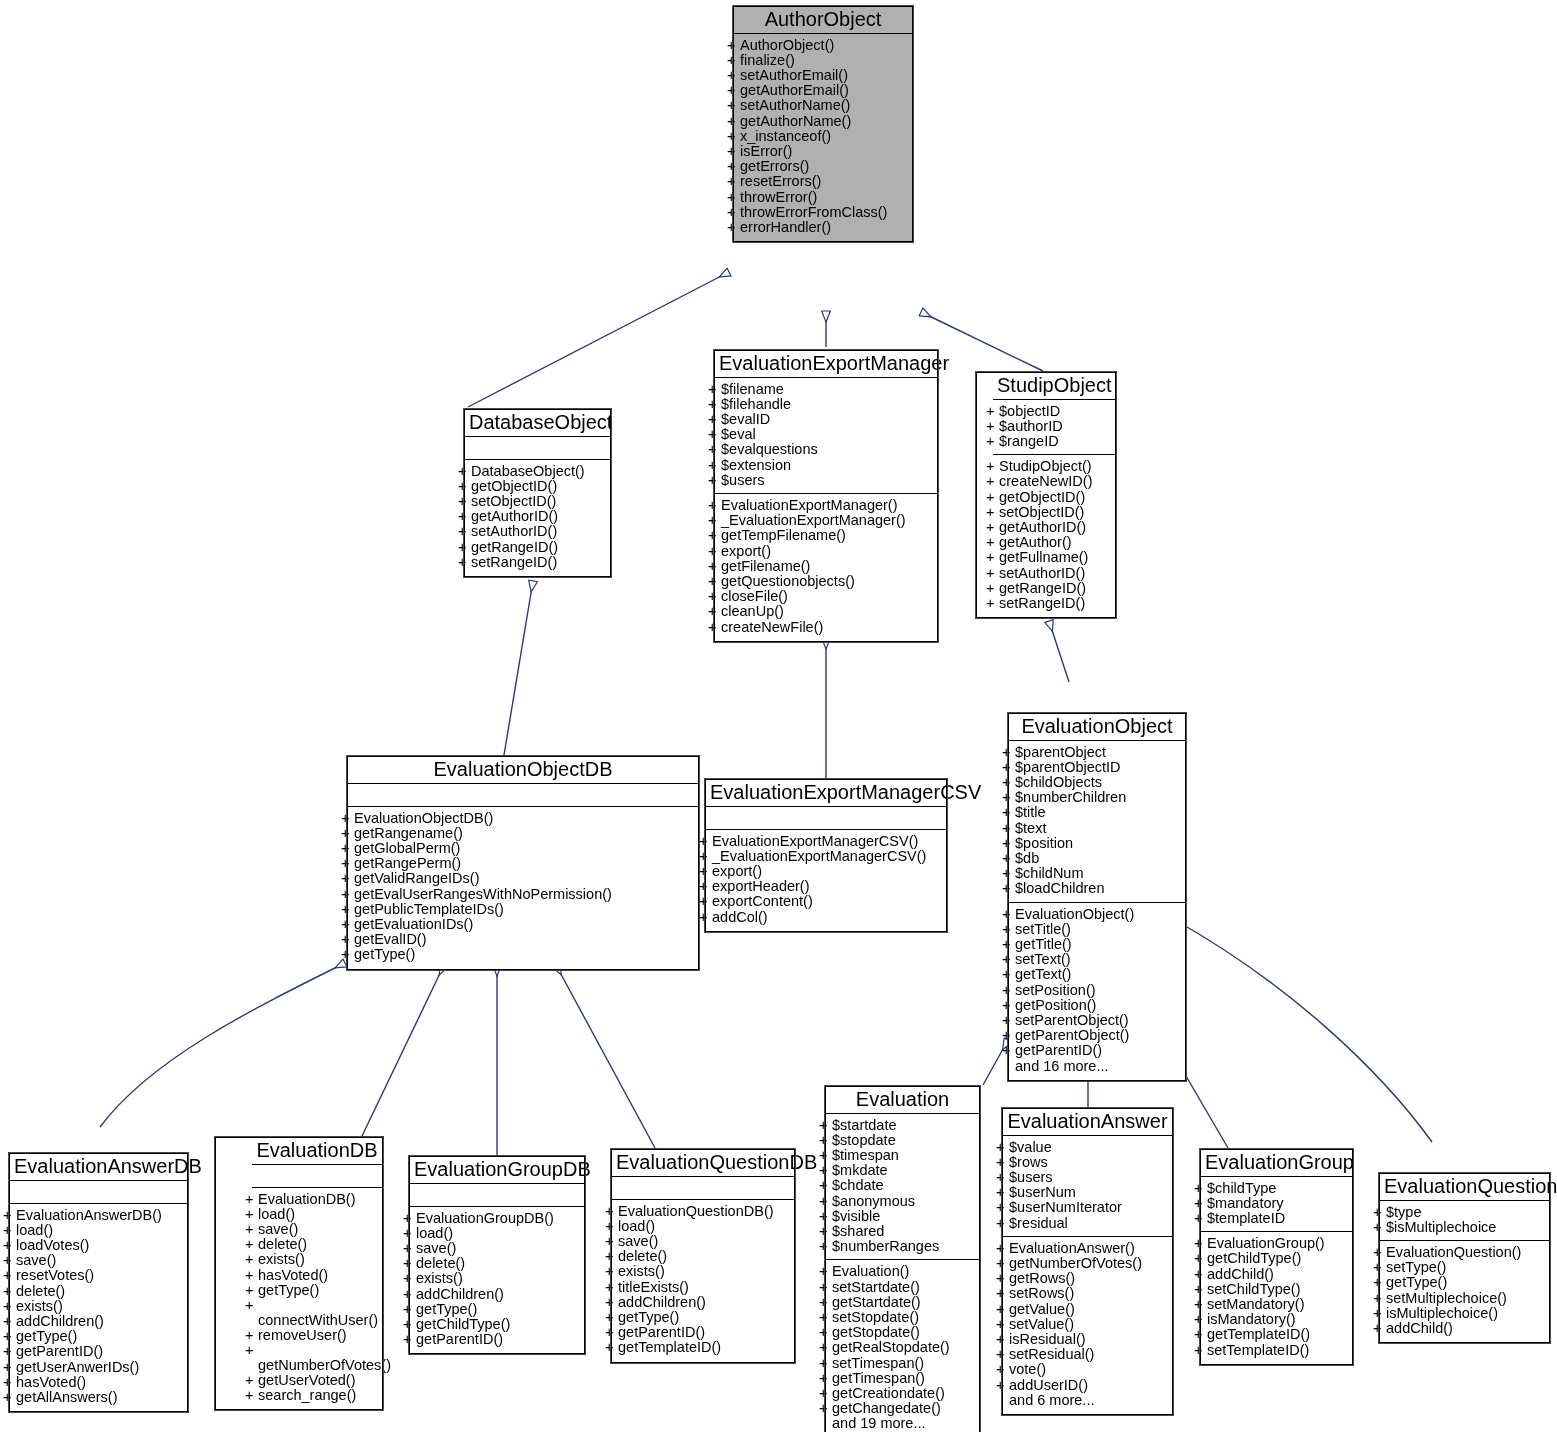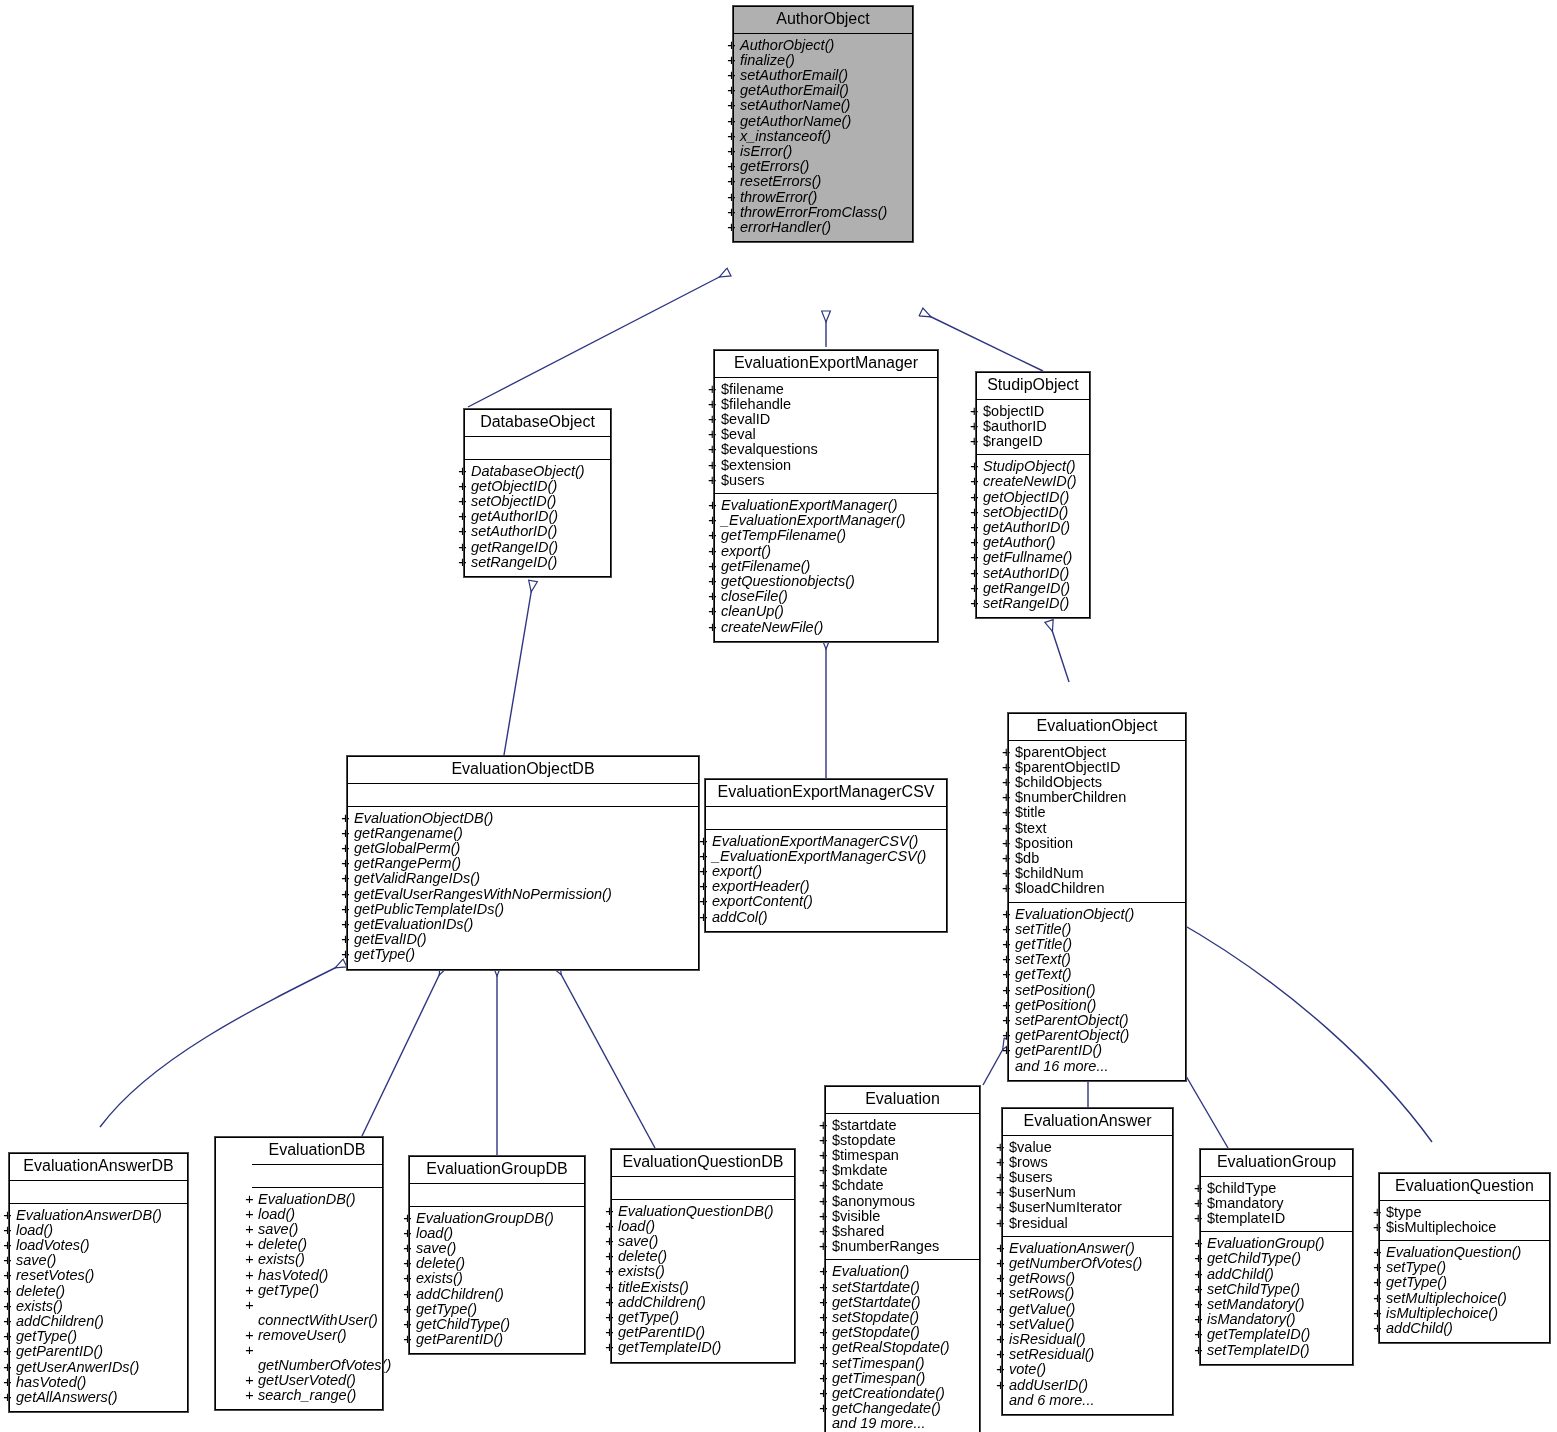--- a/index.html
+++ b/index.html
@@ -37,36 +37,35 @@
     color: #000000;
     z-index: 5;
   }
   .uml-class.highlight {
     background: #b0b0b0;
   }
   .uml-title {
     text-align: center;
     padding: 5px 4px 6px 4px;
     border-bottom: 1px solid #000000;
-    font-size: 16px;
+    font-size: 20px;
     white-space: nowrap;
   }
   .uml-attrs {
     border-bottom: 1px solid #000000;
     padding: 4px 6px 5px 6px;
     min-height: 14px;
   }
   .uml-attrs.empty {
     padding: 0;
     height: 22px;
     min-height: 0;
   }
   .uml-ops {
     padding: 4px 6px 6px 6px;
-    font-style: italic;
   }
   .uml-attrs div, .uml-ops div {
     white-space: normal;
     padding: 0 0 0 0;
     margin: 0 0 0.5px 0;
     line-height: 14.7px;
   }
   .m-ind {
     text-indent: 0;
     padding-left: 13px;
@@ -156,21 +155,21 @@
         <div class="m-ind"><span class="sym">+</span>getTempFilename()</div>
         <div class="m-ind"><span class="sym">+</span>export()</div>
         <div class="m-ind"><span class="sym">+</span>getFilename()</div>
         <div class="m-ind"><span class="sym">+</span>getQuestionobjects()</div>
         <div class="m-ind"><span class="sym">+</span>closeFile()</div>
         <div class="m-ind"><span class="sym">+</span>cleanUp()</div>
         <div class="m-ind"><span class="sym">+</span>createNewFile()</div>
       </div>
   </div>
 
-  <div class="uml-class" style="left:976px; top:372px; width:114px;">
+  <div class="uml-class" style="left:976px; top:372px; width:140px;padding-left:16px;">
     <div class="uml-title">StudipObject</div>
     <div class="uml-attrs">
         <div class="m-ind"><span class="sym">+</span>$objectID</div>
         <div class="m-ind"><span class="sym">+</span>$authorID</div>
         <div class="m-ind"><span class="sym">+</span>$rangeID</div>
       </div>
     <div class="uml-ops">
         <div class="m-ind"><span class="sym">+</span>StudipObject()</div>
         <div class="m-ind"><span class="sym">+</span>createNewID()</div>
         <div class="m-ind"><span class="sym">+</span>getObjectID()</div>

